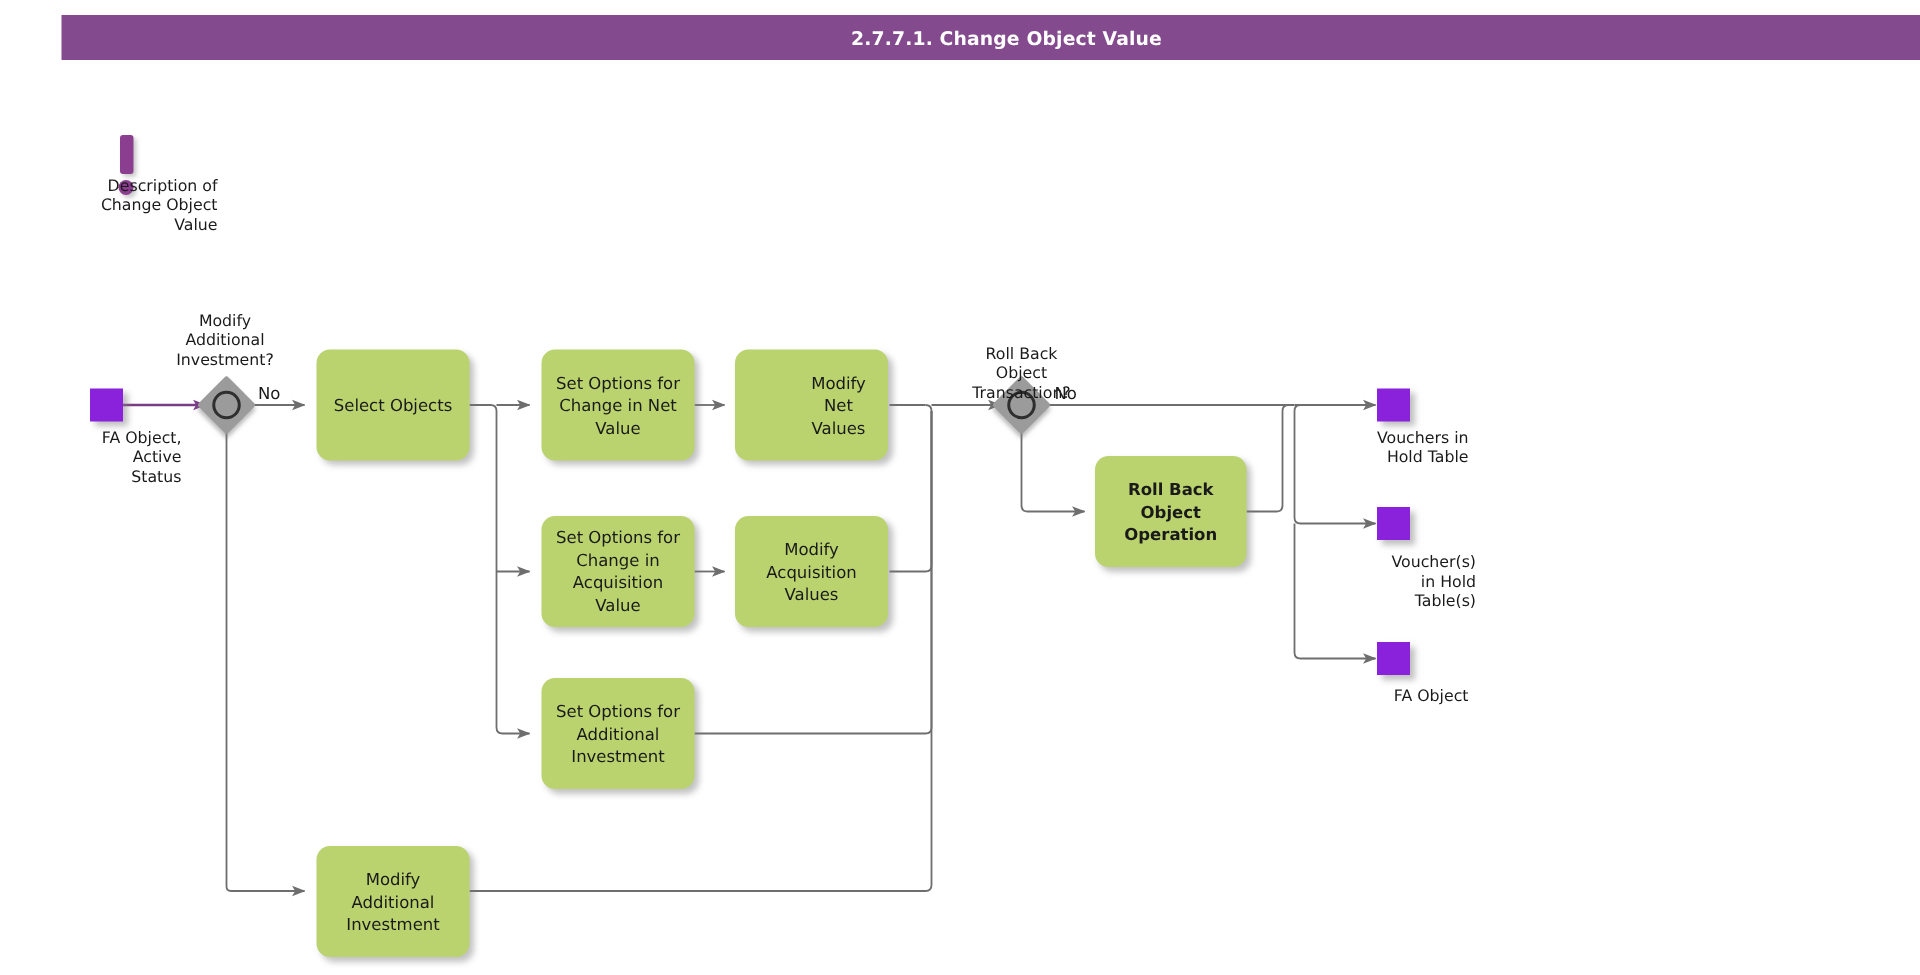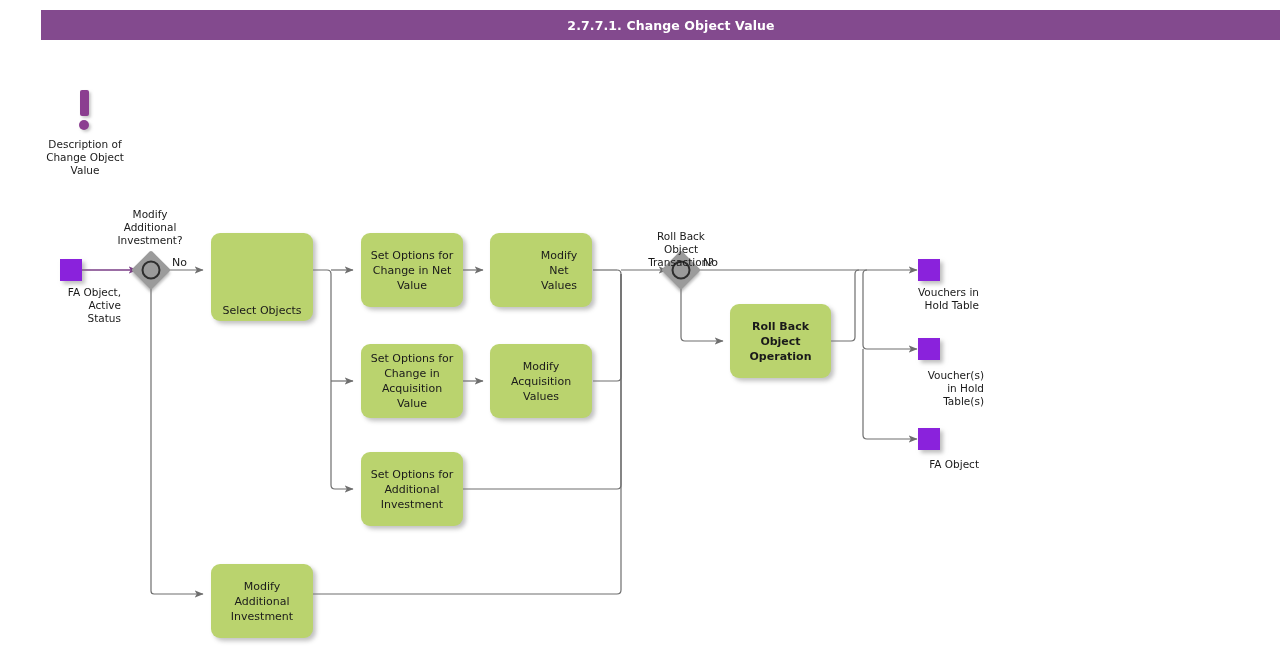--- a/index.html
+++ b/index.html
@@ -185,21 +185,21 @@
   </g>
 </svg>
 
 <div class="title-bar">
   <span>2.7.7.1. Change Object Value</span>
 </div>
 
 <div class="annot-mark">
   <div class="annot-bar" style="left:80px;  top:90px;"></div>
   <div class="annot-dot" style="left:79px;  top:120px;"></div>
-  <div class="annot-label" style="left: 25px; top: 138px; width: 120px; white-space: pre-line;">Description of
+  <div class="annot-label" style="left: 25px; top: 118px; width: 120px; white-space: pre-line; text-align: right;">Description of
 Change Object
 Value</div>
 </div>
 
 <div class="node term" style="left:60px; top:259px;"></div>
 <div class="term-label" style="left: 21px; top: 286px; width: 100px; white-space: pre-line;">FA Object,
 Active
 Status</div>
 
 <div class="node term" style="left:918px; top:259px;"></div>
@@ -225,21 +225,21 @@
 
 <div class="decision-wrap" style="left:667px; top:256px;">
   <div class="decision"></div>
   <div class="decision-inner"></div>
 </div>
 <div class="decision-label" style="left: 631px; top: 214px; width: 100px; white-space: pre-line; margin-top: 16px;">Roll Back
 Object
 Transaction?</div>
 <div class="edge-label" style="left:703px; top:256px;">No</div>
 
-<div class="node proc" style="left:211px; top:233px; width:102px; height:88px;align-items:flex-end;">
+<div class="node proc" style="left:211px; top:233px; width:102px; height:74px;">
   <span>Select Objects</span>
 </div>
 
 <div class="node proc" style="left:361px; top:233px; width:102px; height:74px;">
   <span style="white-space: pre-line;">Set Options for
 Change in Net
 Value</span>
 </div>
 
 <div class="node proc" style="left:490px; top:233px; width:102px; height:74px;">

